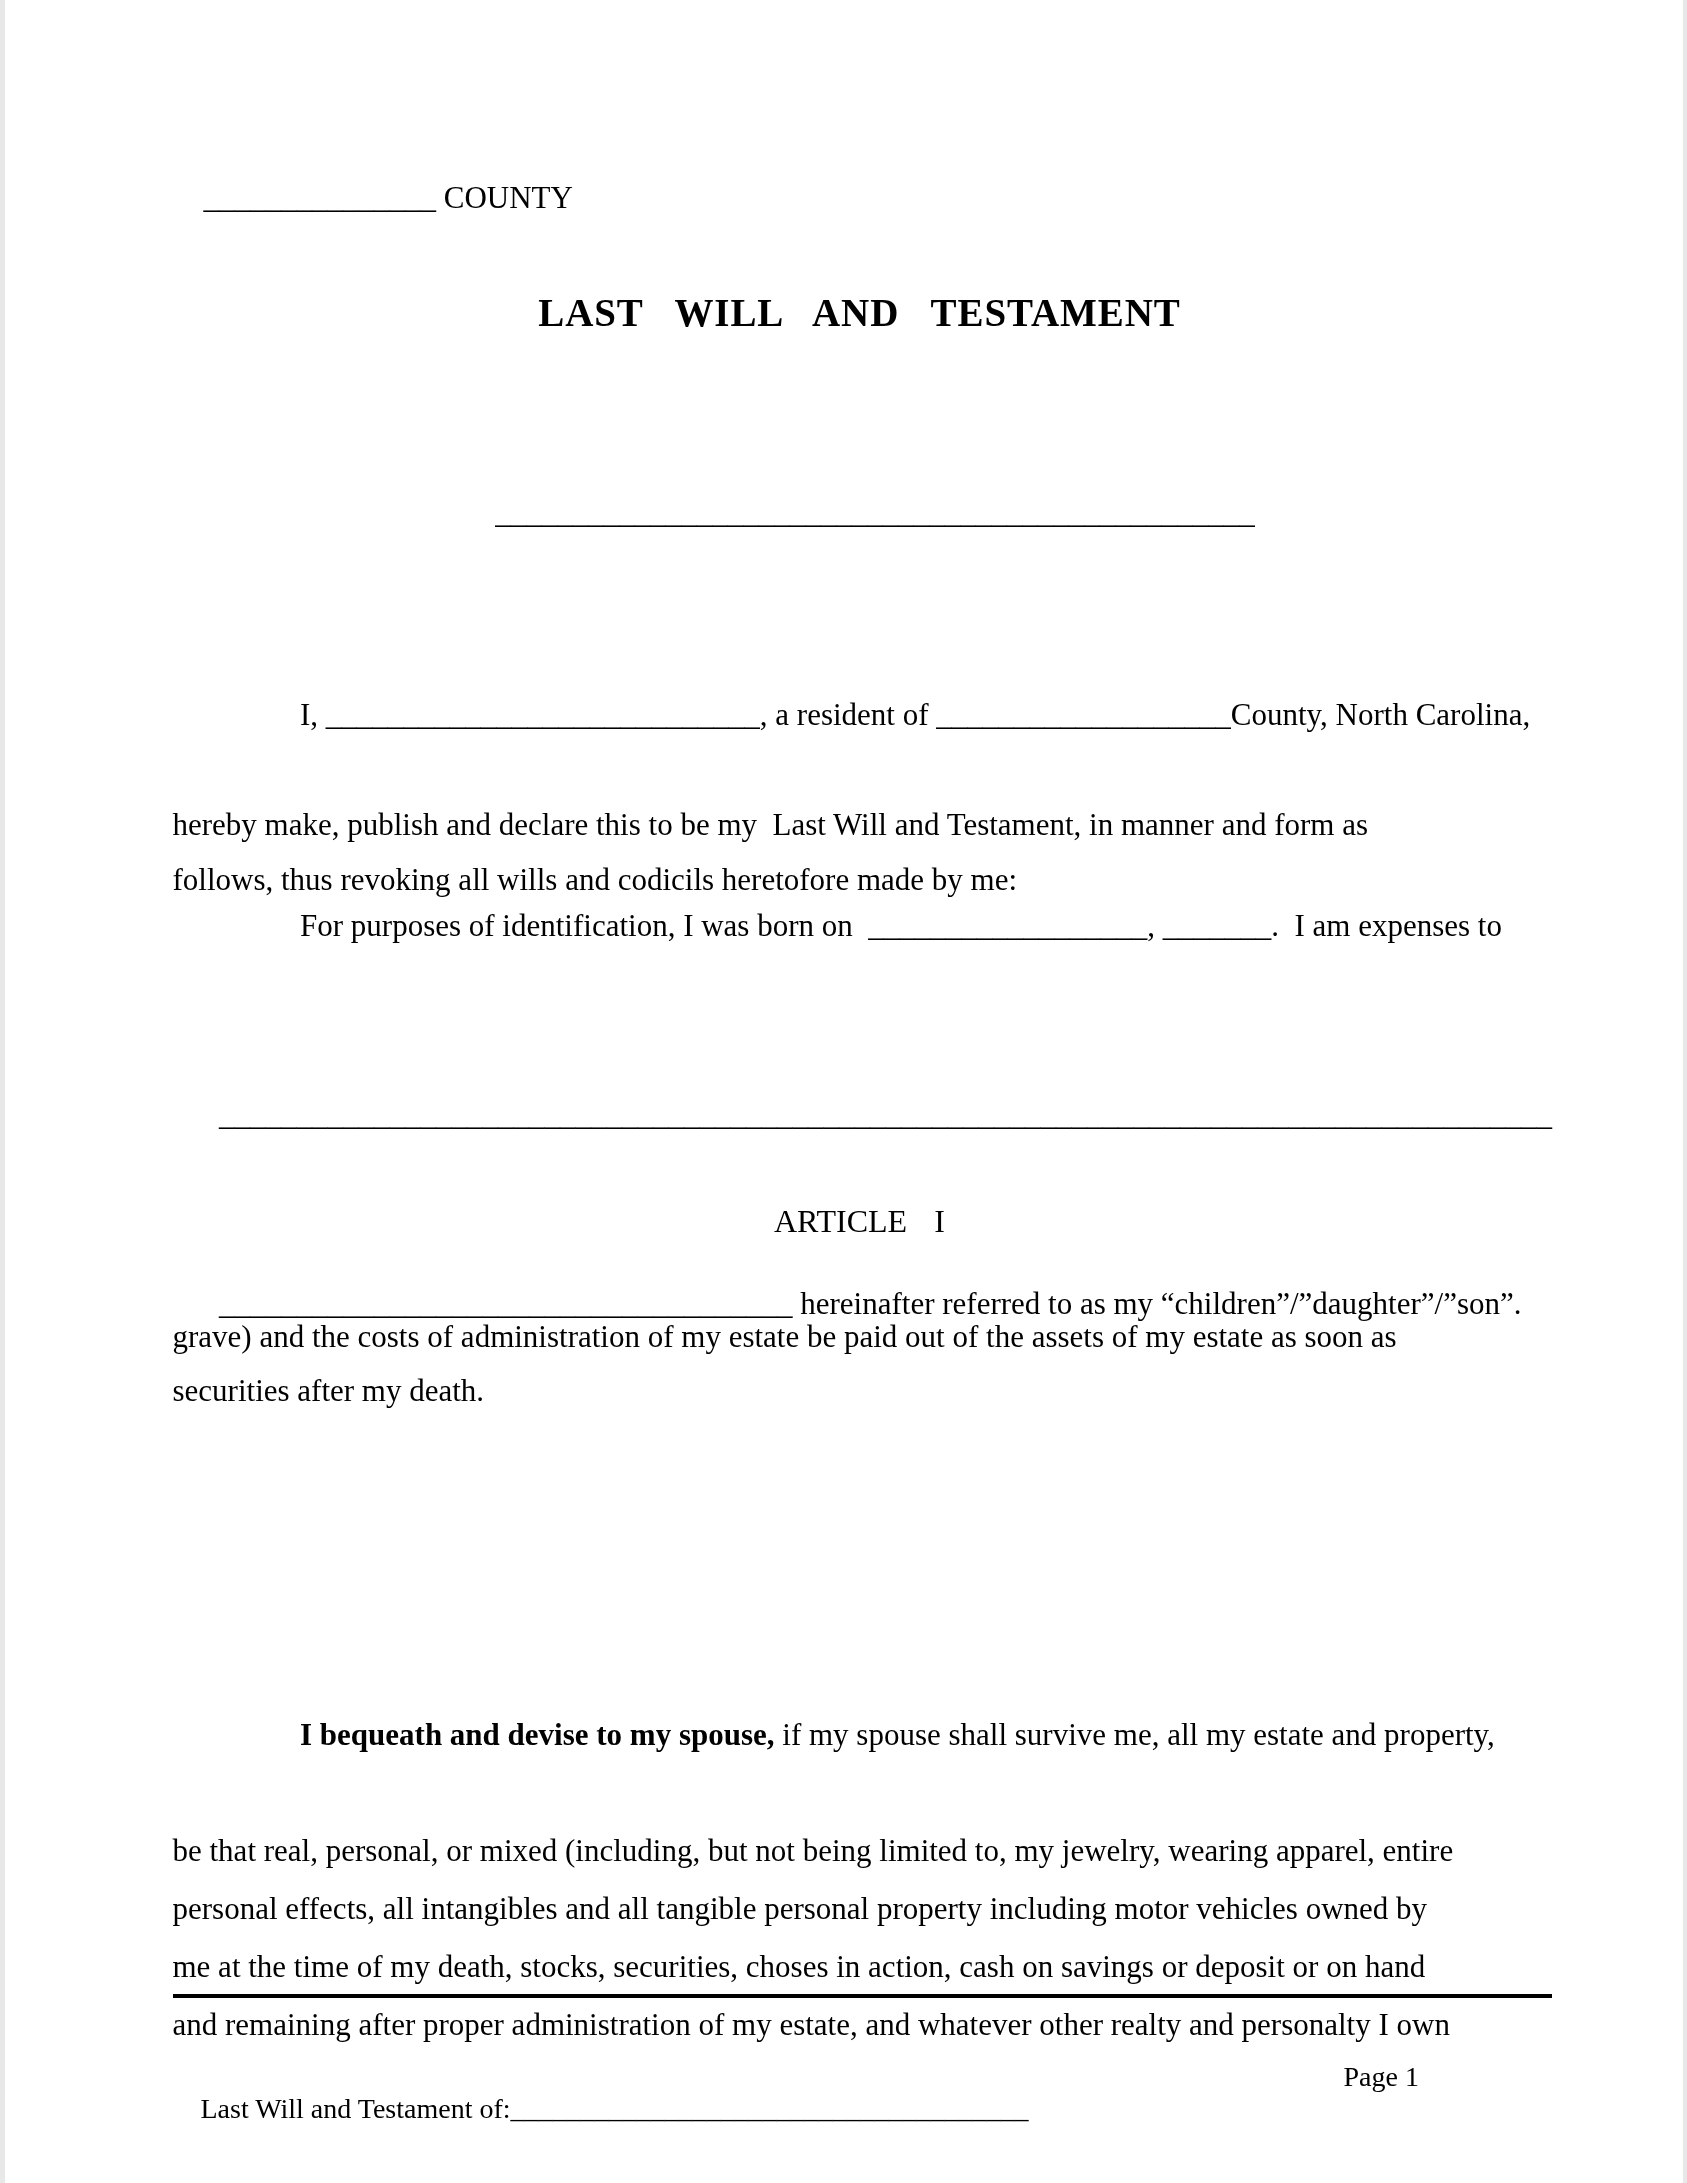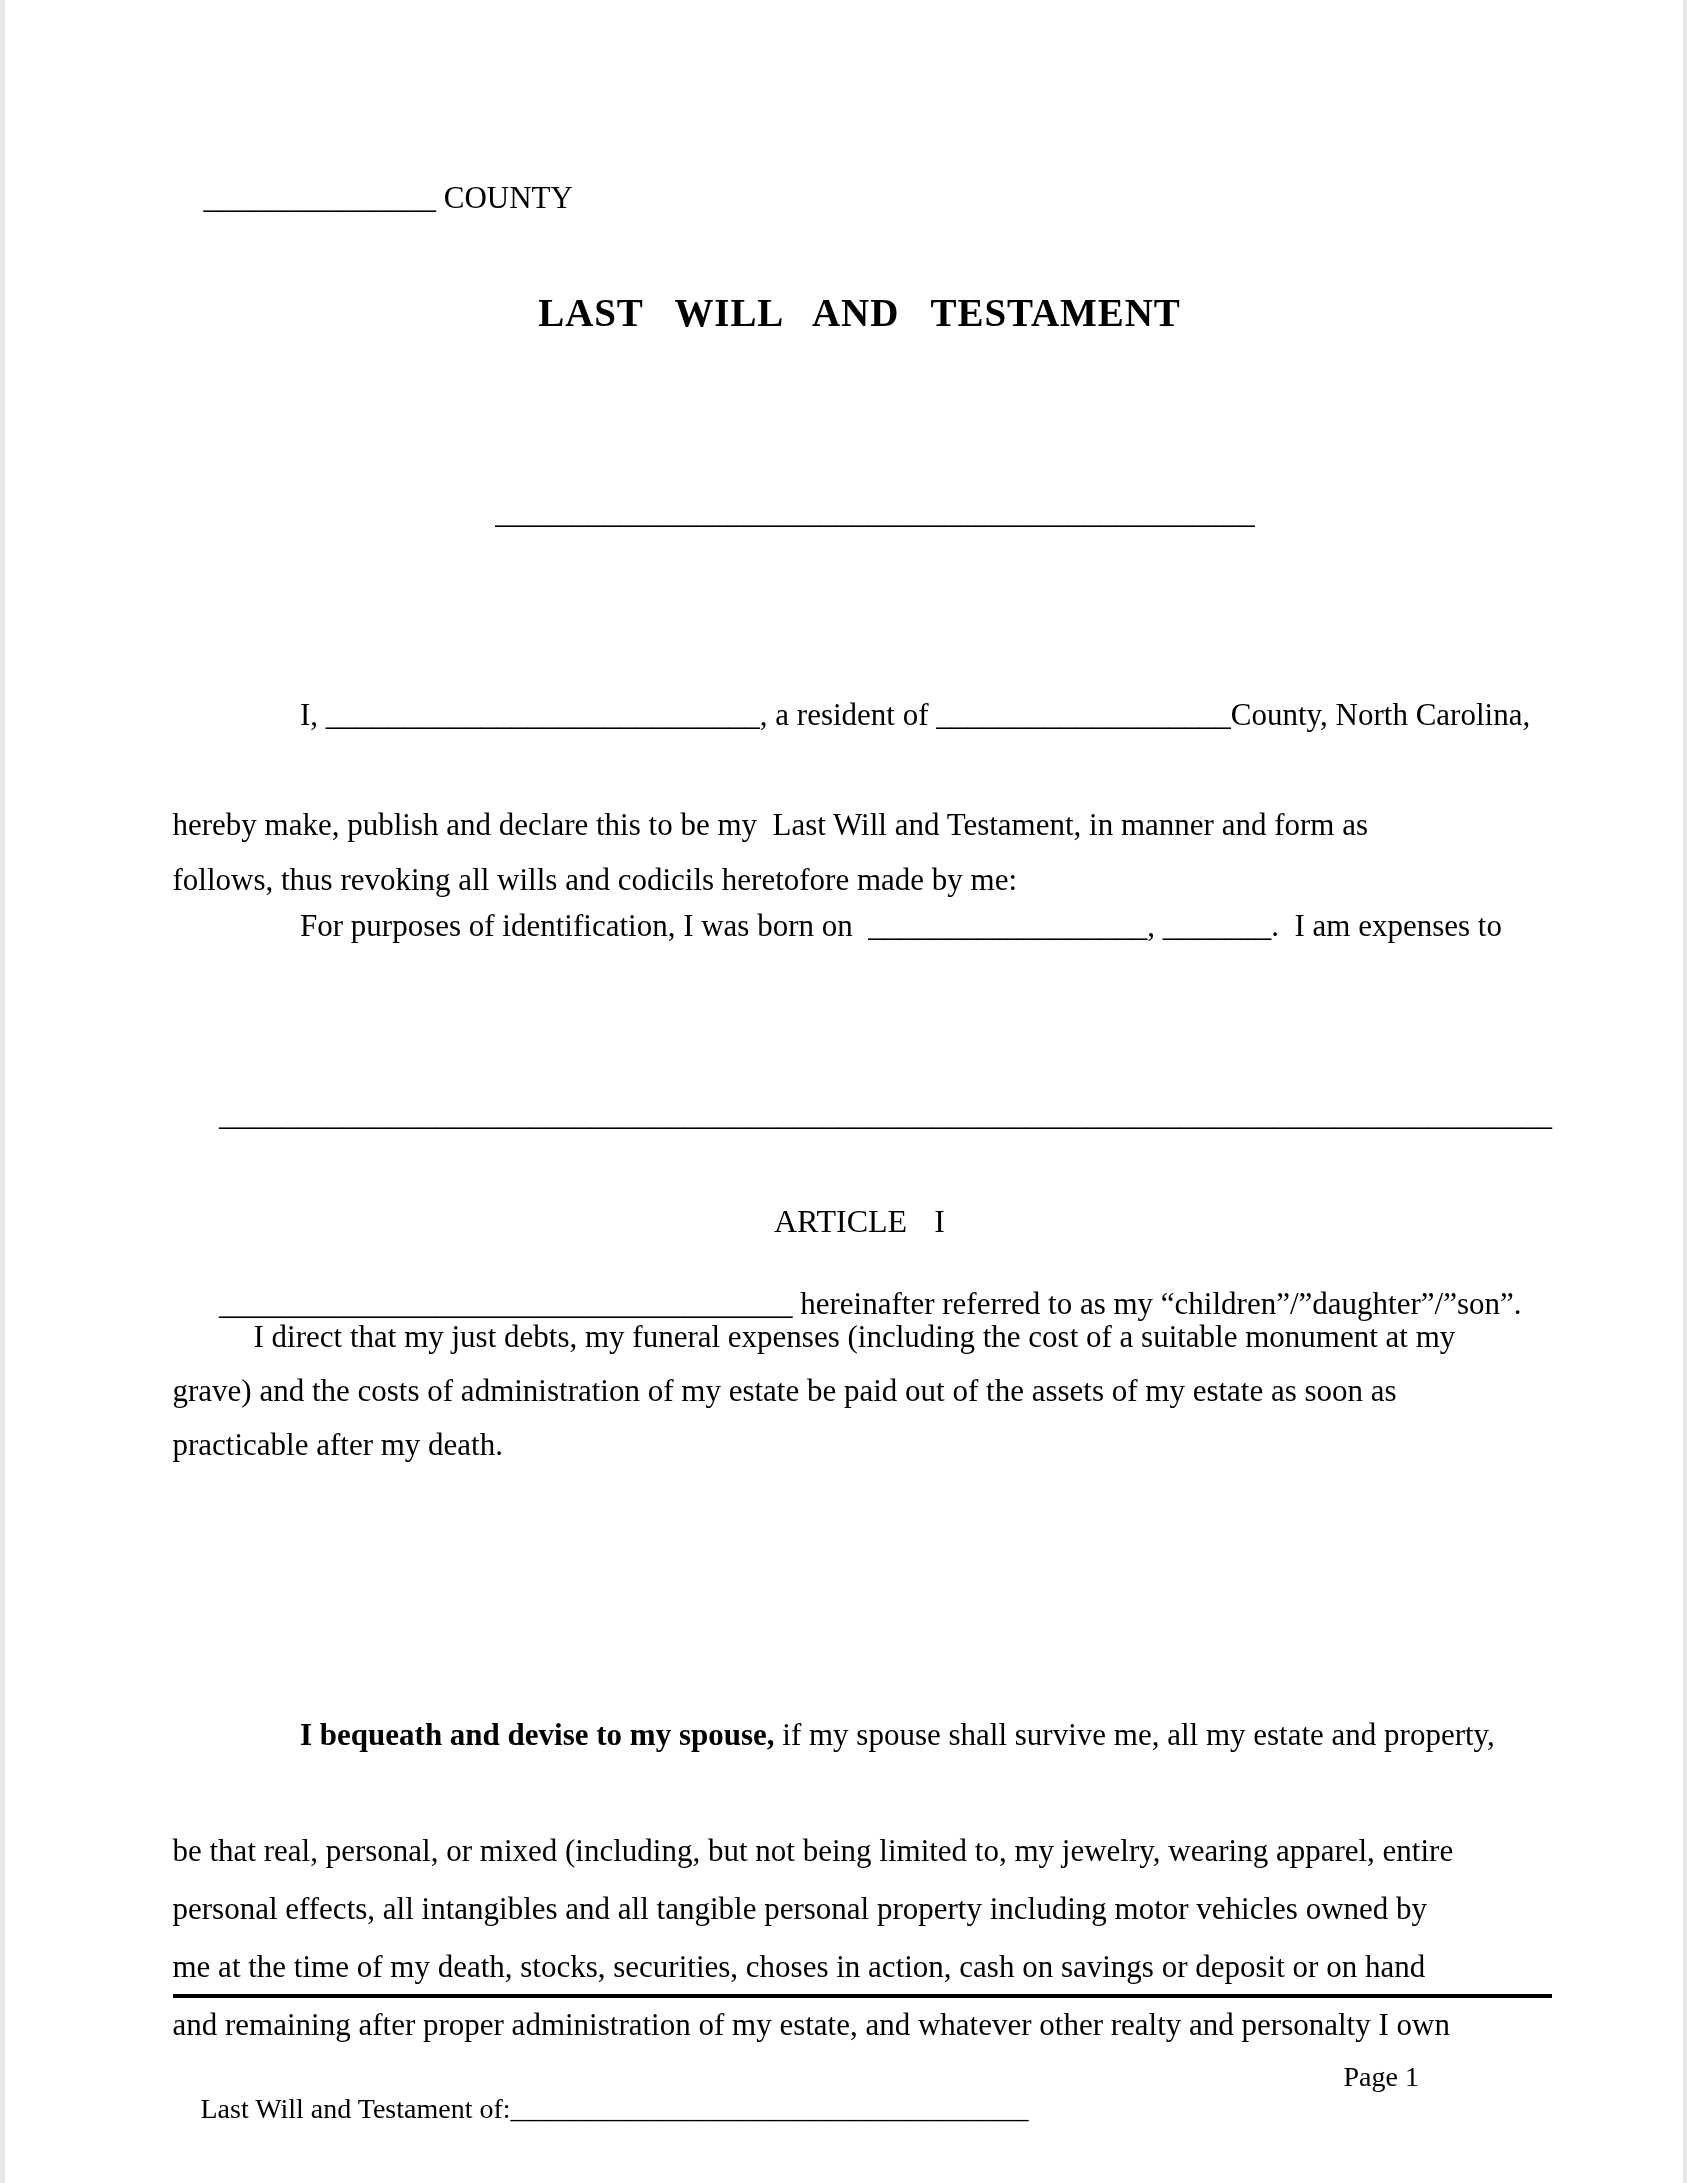--- a/index.html
+++ b/index.html
@@ -88,23 +88,22 @@
       <span class="blank">______________________________________________________________________________________</span>
     </div>
     <div class="line">
       <span class="blank">_____________________________________</span><span> hereinafter referred to as my “children”/”daughter”/”son”.</span>
     </div>
   </div>
 
   <div class="abs centered article-heading line" style="top:1203px;">ARTICLE I</div>
 
   <div class="abs lh-art1" style="top:1310px;">
-    <div class="line indent">I direct that my just debts, my funeral expenses (including the cost of a suitable monument at my</div>
     <div class="line">grave) and the costs of administration of my estate be paid out of the assets of my estate as soon as</div>
-    <div class="line">practicable after my death.</div>
+    <div class="line">securities after my death.</div>
   </div>
 
 
   <div class="abs lh-art2" style="top:1648px;">
     <div class="line indent">
       <span class="bold">I bequeath and devise to my spouse,</span><span> if my spouse shall survive me, all my estate and property,</span>
     </div>
     <div class="line">be that real, personal, or mixed (including, but not being limited to, my jewelry, wearing apparel, entire</div>
     <div class="line">personal effects, all intangibles and all tangible personal property including motor vehicles owned by</div>
     <div class="line">me at the time of my death, stocks, securities, choses in action, cash on savings or deposit or on hand</div>

